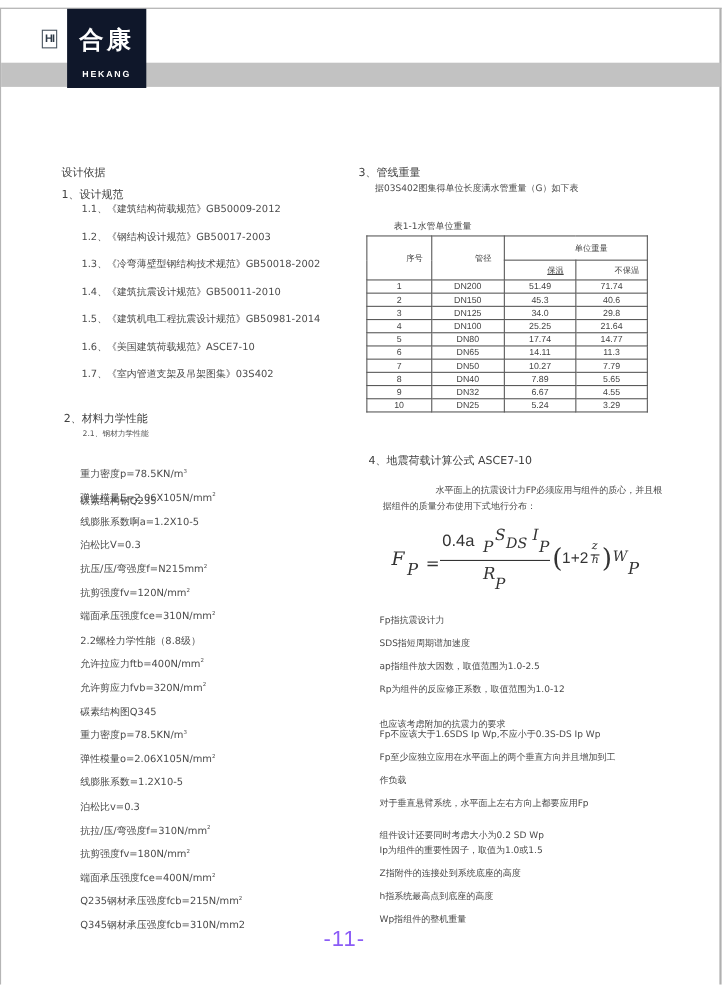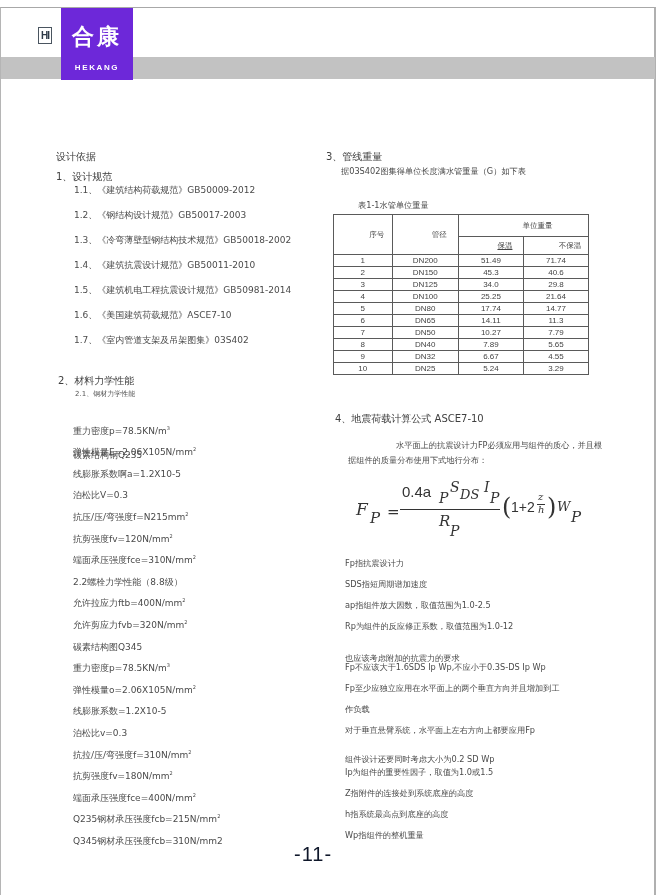--- a/index.html
+++ b/index.html
@@ -4,21 +4,21 @@
 <style>
   html, body { margin: 0; padding: 0; background: #ffffff; }
   body { width: 660px; height: 895px; position: relative; overflow: hidden;
          font-family: "DejaVu Sans", "Liberation Sans", sans-serif; color: #3a3a3a; }
   .page-frame { position: absolute; left: 0; top: 7px; width: 656px; height: 900px;
                 border-top: 1px solid #a8a8a8; border-left: 1px solid #b5b5b5; border-right: 2px solid #b0b0b0; box-sizing: border-box; }
   .gray-band { position: absolute; left: 1px; top: 57px; width: 654px; height: 22px; background: #c2c2c2; }
   .logo-mark { position: absolute; left: 38px; top: 27px; width: 14px; height: 17px; box-sizing: border-box;
                border: 1.5px solid #4a5560; display: flex; align-items: center; justify-content: center;
                font-size: 10px; font-weight: bold; color: #2e3a47; font-family: "Liberation Sans", sans-serif; letter-spacing: -1px; }
-  .brand-block { position: absolute; left: 61px; top: 8px; width: 72px; height: 72px; background: #6d28d9;
+  .brand-block { position: absolute; left: 61px; top: 8px; width: 72px; height: 72px; background: #0f172a;
                  color: #ffffff; text-align: center; }
   .brand-cn { position: absolute; top: 14px; left: 0; width: 100%; font-size: 22px; font-weight: bold; letter-spacing: 3px; }
   .brand-en { position: absolute; top: 55px; left: 0; width: 100%; font-size: 8px; font-weight: bold; letter-spacing: 1.6px;
               font-family: "Liberation Sans", sans-serif; }
 
   .t { position: absolute; white-space: nowrap; color: #404040; }
   .h1 { font-size: 10px; }
   .item { font-size: 9px; color: #4a4a4a; }
   .small { font-size: 7px; color: #555; }
   .para { font-size: 8.2px; color: #4a4a4a; }
@@ -28,21 +28,21 @@
                font-family: "Liberation Sans", sans-serif; font-size: 8px; color: #444; }
   table.pipe td, table.pipe th { border: 1px solid #5a5a5a; text-align: center; padding: 0; height: 11px; font-weight: normal; }
   table.pipe th { font-size: 7.5px; padding-left: 28px; }
   table.pipe .hdr-top th { height: 21px; }
   table.pipe .hdr-sub th { height: 17px; }
   table.pipe { border: 1.5px solid #333; }
 
   .formula { position: absolute; left: 354px; top: 481px; width: 240px; height: 60px;
              font-family: "DejaVu Serif", "Liberation Serif", serif; color: #333; }
   .formula .f { position: absolute; font-style: italic; }
-  .page-number { position: absolute; left: 294px; top: 843px; font-size: 20px; color: #0f172a;
+  .page-number { position: absolute; left: 294px; top: 843px; font-size: 20px; color: #8b5cf6;
                  font-family: "Liberation Sans", sans-serif; letter-spacing: 1px; }
 </style>
 </head>
 <body>
 
 <div class="page-frame"></div>
 <div class="gray-band"></div>
 <div class="logo-mark">
     <span>HI</span>
   </div>

